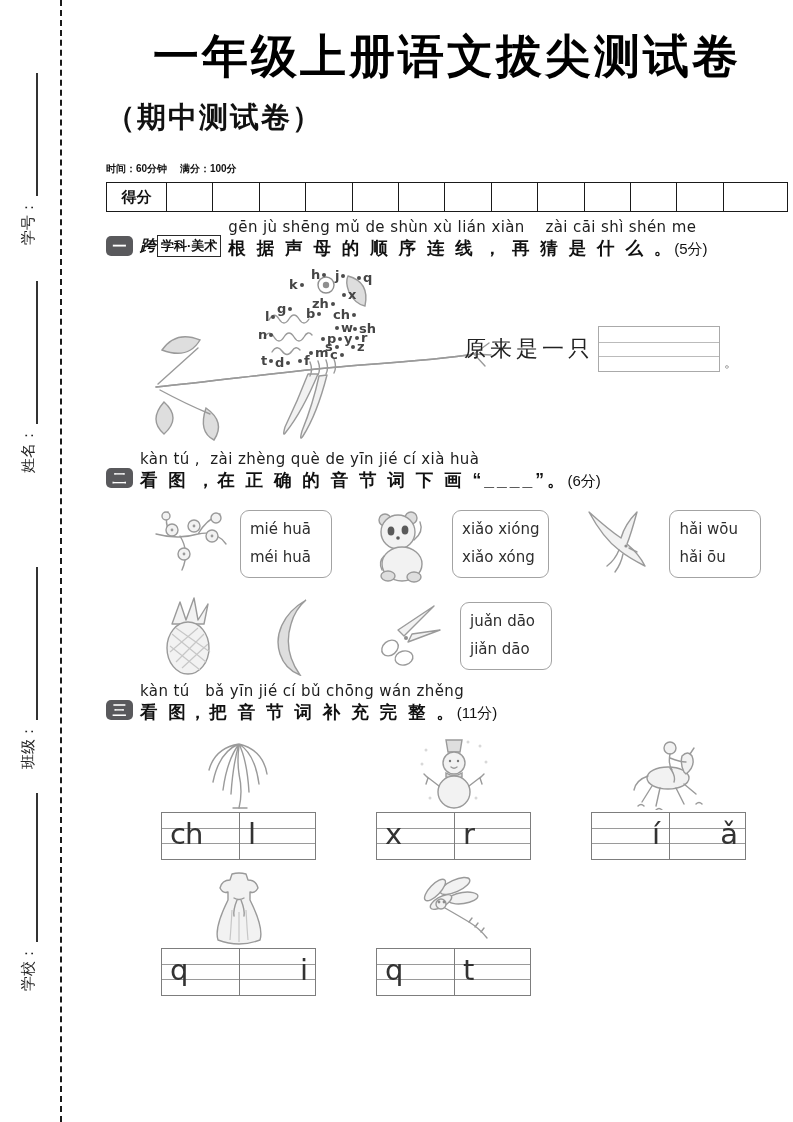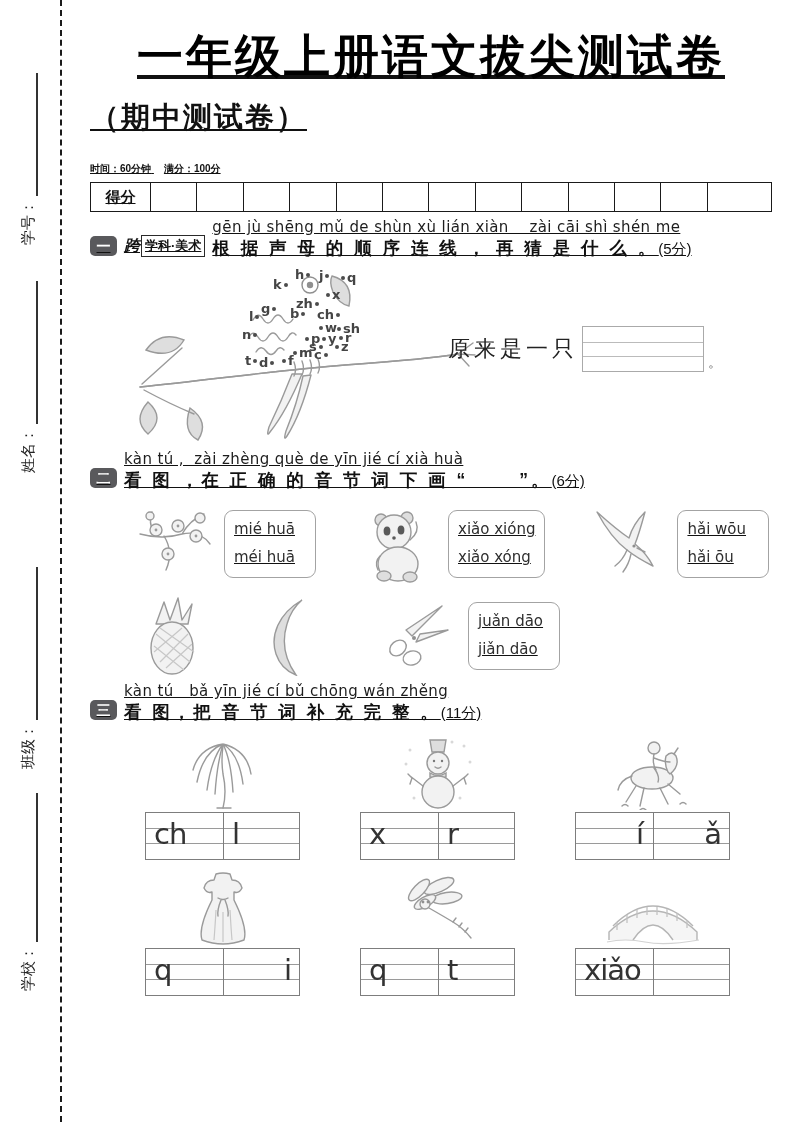--- a/index.html
+++ b/index.html
@@ -8,21 +8,21 @@
   .page { position:relative; width:793px; height:1122px; background:#fff; }
 
   
   .cutline { position:absolute; left:60px; top:0; height:1122px; border-left:2px dashed #1a1a1a; }
   .mfield { position:absolute; display:flex; align-items:flex-end; gap:4px;
             transform:rotate(-90deg); transform-origin:top left; height:24px; }
   .mfield .lbl { font-size:15px; color:#222; white-space:nowrap; }
   .mfield .ln  { flex:1; border-bottom:2px solid #333; height:18px; }
 
   
-  .content { position:absolute; left:90px; top:0; width:682px;text-decoration:underline; }
+  .content { position:absolute; left:106px; top:0; width:682px; }
 
   .title { margin-top:26px; text-align:center; font-size:46px; font-weight:900;
            letter-spacing:3px; color:#000; }
   .subtitle { margin-top:10px; text-align:left; font-size:29px; font-weight:800; letter-spacing:2px; }
   .meta { margin-top:24px; text-align:left; font-size:10px; font-weight:700; }
   .meta span + span { margin-left:10px; }
 
   table.score { width:100%; border-collapse:collapse; margin-top:6px; }
   table.score td { border:1.6px solid #1a1a1a; height:29px; text-align:center;
                    font-size:15px; padding:0 2px; }
@@ -52,21 +52,21 @@
          background:#4c4c4c; display:inline-block; }
   .ans-prompt { position:absolute; left:358px; top:72px; font-size:22px; letter-spacing:4px;
                 font-family:"DejaVu Serif","Liberation Serif",serif; color:#222; }
   .fourline { position:absolute; left:492px; top:64px; width:122px; height:46px;
               border:1.5px solid #aaa; }
   .fourline i { position:absolute; left:0; right:0; height:1px; background:#bbb; display:block; }
   .fourline i.l1 { top:33%; } .fourline i.l2 { top:66%; }
   .ans-period { position:absolute; left:618px; top:92px; font-size:14px; color:#555; }
 
   
-  .s2row { display:flex; padding-left:44px; gap:42px; margin-top:12px; }
+  .s2row { display:flex; padding-left:44px; gap:30px; margin-top:12px; }
   .s2item { display:flex; align-items:center; gap:10px; }
   .s2img { width:80px; height:80px; flex:0 0 auto; }
   .wordbox { border:1.5px solid #a3a3a3; border-radius:9px; padding:5px 9px; min-width:92px; }
   .wordbox div { font-size:15px; line-height:1.85; color:#2e2e2e; white-space:nowrap;
                  font-family:"DejaVu Sans",sans-serif; }
 
   
   .s3row { display:flex; gap:60px; padding-left:55px; margin-top:8px; }
   .s3item { width:155px; display:flex; flex-direction:column; align-items:center; }
   .s3img { height:78px; display:flex; align-items:flex-end; justify-content:center; }
@@ -411,34 +411,16 @@
         </svg>
           </div>
         <div class="pgrid">
           <i class="hl hl1"></i>
             <i class="hl hl2"></i>
             <i class="vd"></i>
           <span class="pos-l1">q</span>
           <span class="pos-l2">t</span>
         </div>
       </div>
-      <div class="s3item">
-        <div class="s3img">
-            <svg width="96" height="70" viewBox="0 0 96 70">
-          <path d="M4,64 L4,56 Q48,14 92,56 L92,64" fill="#f5f5f5" stroke="#b5b5b5" stroke-width="1.4"></path>
-          <path d="M28,64 Q48,34 68,64" fill="#fff" stroke="#b5b5b5" stroke-width="1.4"></path>
-          <path d="M8,50 Q48,10 88,50" fill="none" stroke="#b5b5b5" stroke-width="1.4"></path>
-          <path d="M12,46 L12,54 M22,39 L22,47 M32,34 L32,42 M42,31 L42,39 M52,31 L52,39 M62,33 L62,41 M72,37 L72,45 M82,44 L82,52" stroke="#c2c2c2" stroke-width="1.3"></path>
-          <path d="M2,66 Q20,62 40,66 Q60,70 94,64" fill="none" stroke="#d2d2d2" stroke-width="1.2"></path>
-        </svg>
-          </div>
-        <div class="pgrid">
-          <i class="hl hl1"></i>
-            <i class="hl hl2"></i>
-            <i class="vd"></i>
-          <span class="pos-l1">xiǎo</span>
-          <span class="pos-l2"></span>
-        </div>
-      </div>
     </div>
 
   </div>
 </div>
 
 </body></html>

